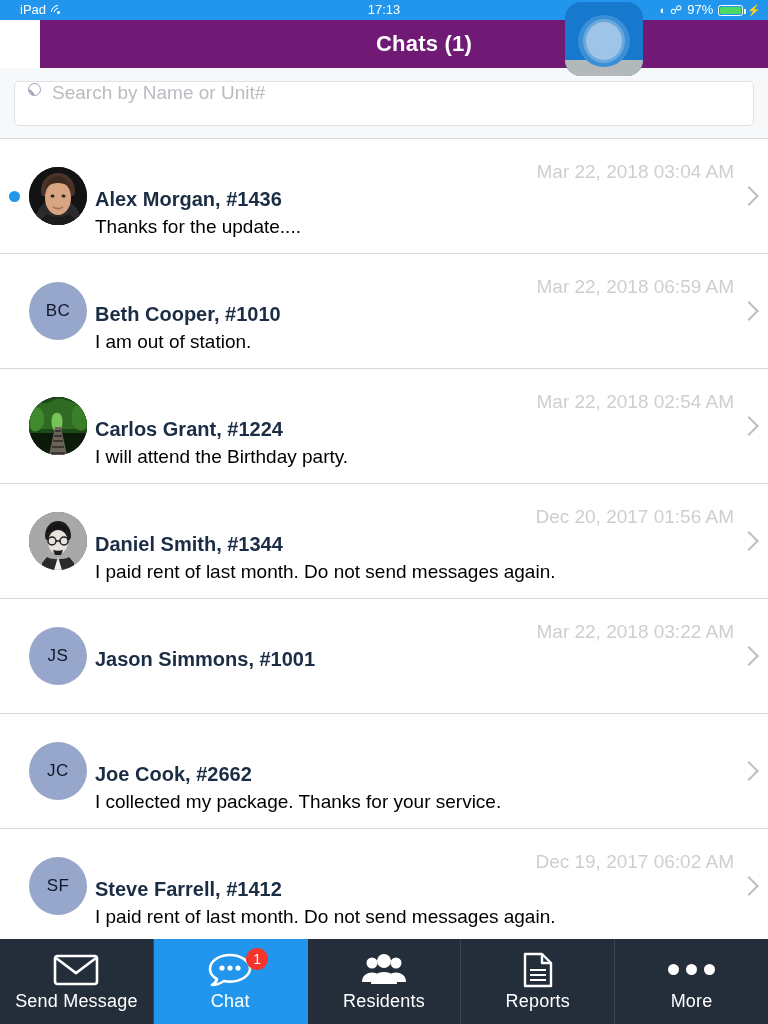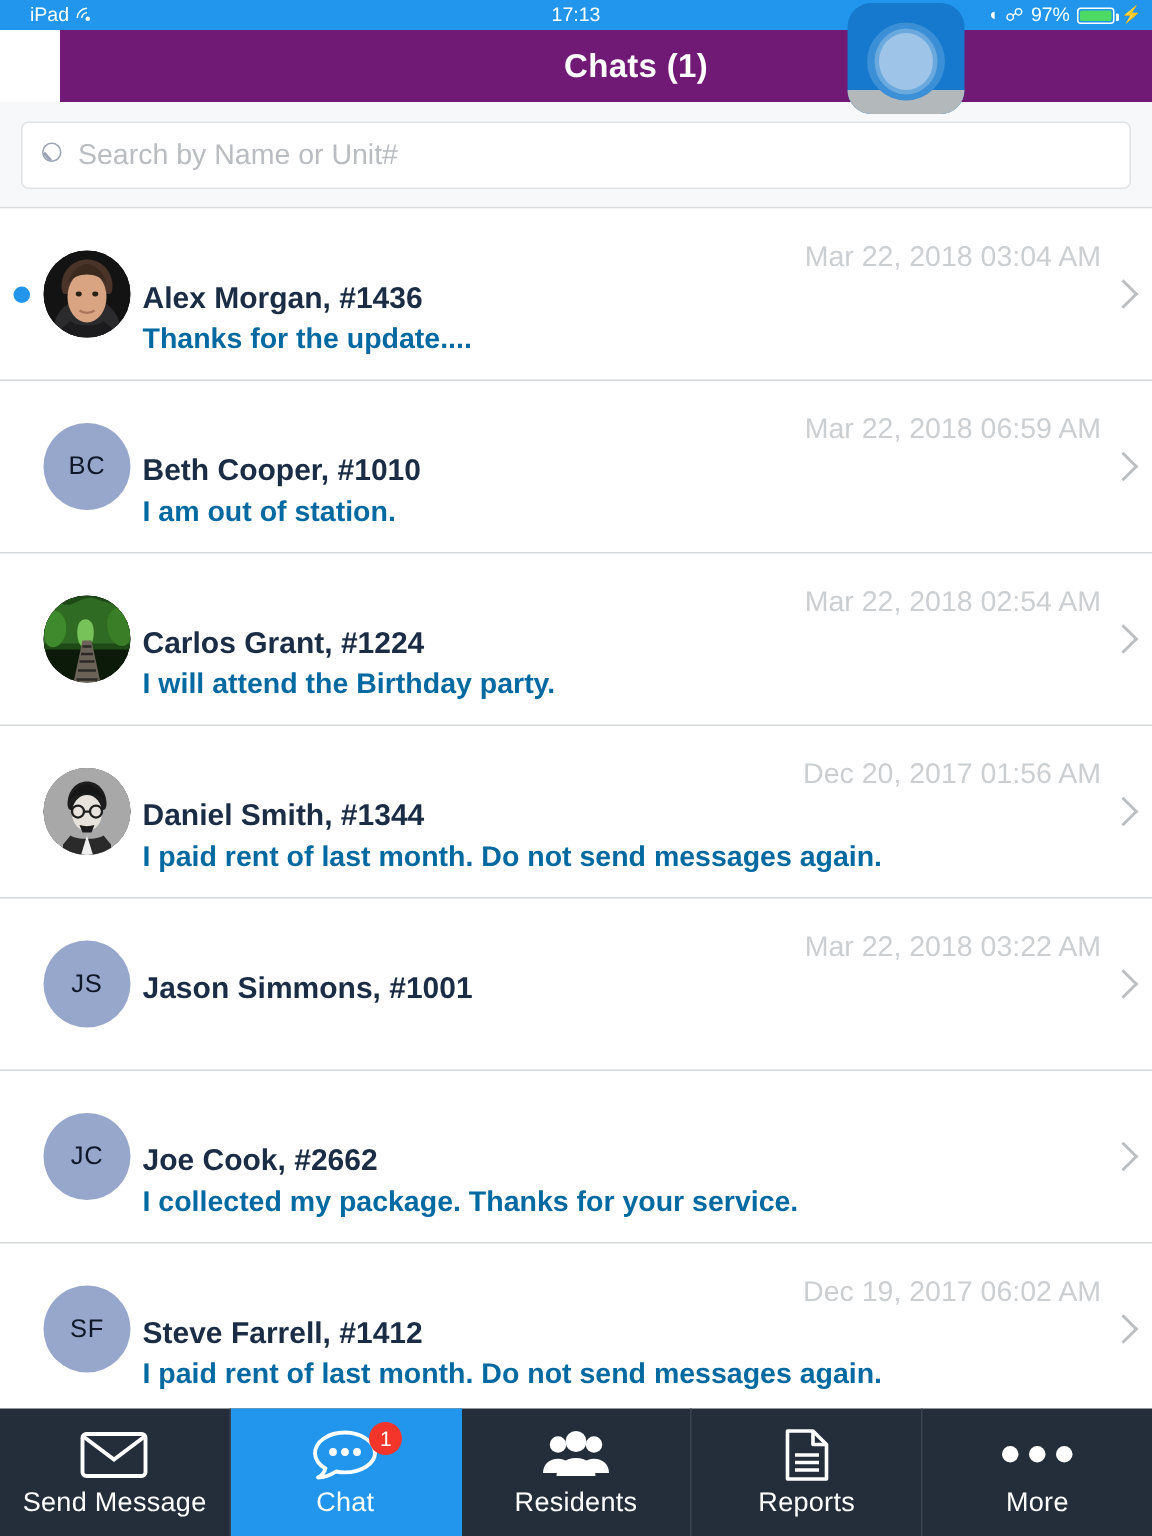--- a/index.html
+++ b/index.html
@@ -76,21 +76,21 @@
   }
 
   
   .search-wrap {
     position: absolute; top: 68px; left: 0; width: 768px; height: 71px;
     background: #f7f8f9; border-bottom: 1px solid #d7dadd;
   }
   .search-box {
     position: absolute; left: 14px; top: 13px; width: 740px; height: 45px;
     background: #ffffff; border: 1px solid #dfe2e5; border-radius: 5px;
-    display: flex; align-items: center; padding-left: 12px;
+    display: flex; align-items: flex-start; padding-left: 12px;
   }
   .search-icon { width: 19px; height: 19px; position: relative; flex: 0 0 auto; margin-right: 6px;}
   .search-icon .circ{
     position:absolute; left:1px; top:1px; width:13px; height:13px;
     border:1.7px solid #9aa2b3; border-radius:50%;
   }
   .search-icon .hand{
     position:absolute; left:0px; top:12px; width:7px; height:1.8px;
     background:#9aa2b3; transform: rotate(48deg); transform-origin: right center;
   }
@@ -116,21 +116,21 @@
     background: #97a6cb; color: #0f172a; font-size: 17px; letter-spacing:.5px;
   }
   .avatar.photo { background: #000; }
   .avatar svg { display:block; width:58px; height:58px; }
   .row-text { position: absolute; left: 95px; top: 50%; margin-top: -29px; width: 520px; }
   .row-name {
     font-size: 20px; font-weight: bold; color: #1b2d45;
     margin-top: 20px; line-height: 24px; white-space: nowrap;
   }
   .row-preview {
-    font-size: 19px; color: #0369a1; line-height: 24px; margin-top: 4px; white-space: nowrap; font-weight: bold;
+    font-size: 19px; color: #000000; line-height: 24px; margin-top: 4px; white-space: nowrap;
   }
   .row-date {
     position: absolute; right: 34px; top: 22px;
     font-size: 19px; color: #cccfd2; white-space: nowrap;
   }
   .chevron {
     position: absolute; right: 14px; top: 50%; margin-top: -12px;
     width: 13px; height: 24px; color: #b9bcbf;
   }
   .chevron:before{

